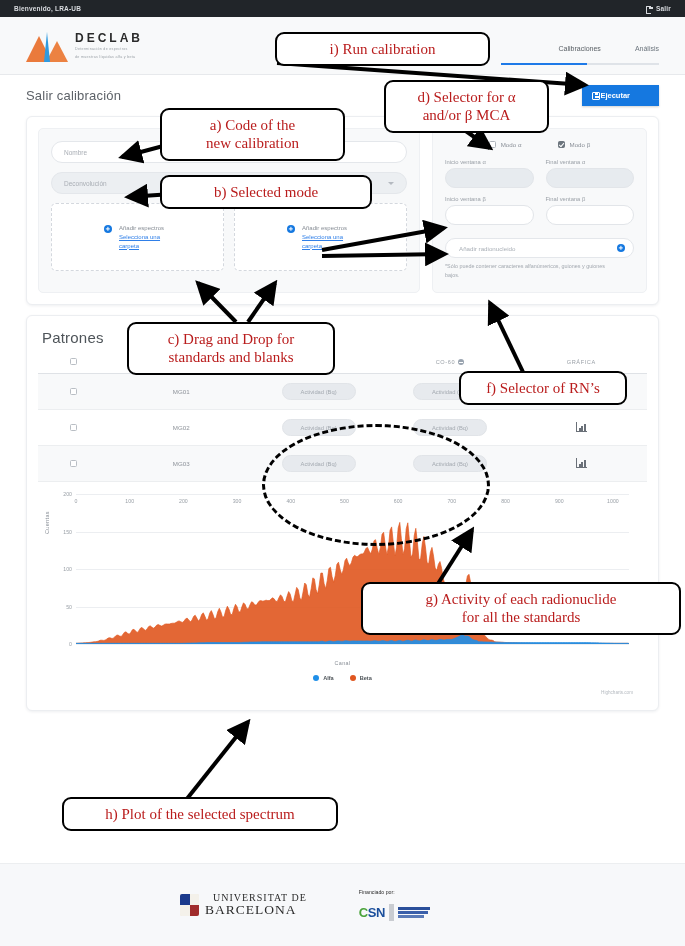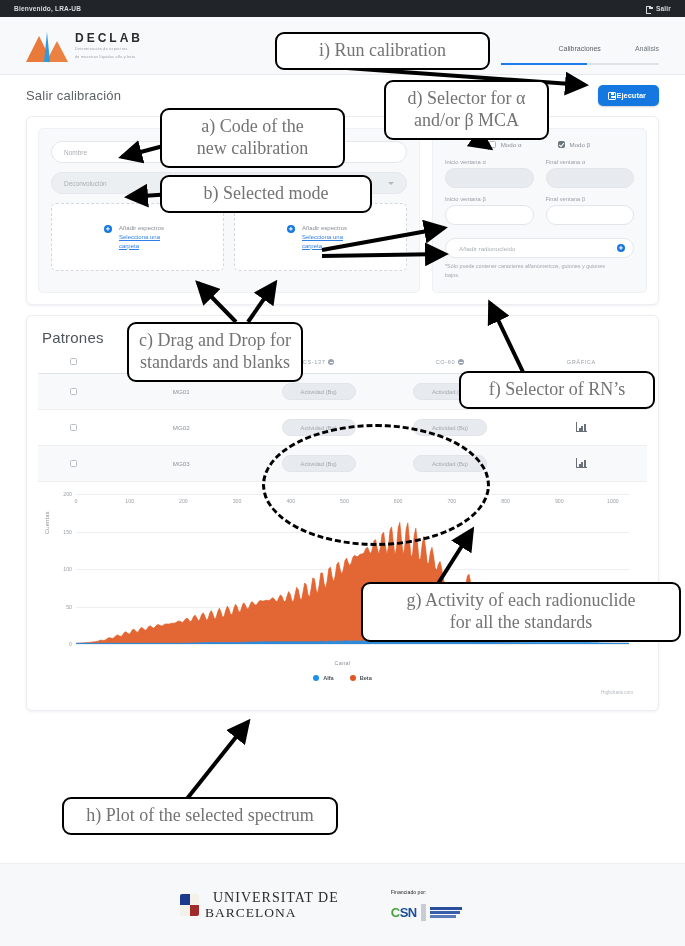--- a/index.html
+++ b/index.html
@@ -63,22 +63,22 @@
     position: absolute; bottom: 9px; right: 26px; width: 158px; height: 2px; background: #dfe3e8;
   }
   .nav-underline .fill { width: 86px; height: 100%; background: #1e7ae8; }
 
   
   .page { padding: 10px 26px 0 26px; }
   .page-title { font-size: 13px; color: #5d6268; font-weight: normal; letter-spacing: .2px; }
 
   .title-row { display: flex; align-items: center; justify-content: space-between; }
   .btn-run {
-    background: #1578e0; color: #fff; border: none; border-radius: 5px;
-    font-size: 7.5px; font-weight: bold; padding: 6px 13px 6px 10px;
+    background: #1578e0; color: #fff; border: none; border-radius: 0;
+    font-size: 7.5px; font-weight: bold; padding: 6px 29px 6px 10px;
     display: flex; align-items: center; cursor: pointer;
     box-shadow: 0 1px 2px rgba(0,0,0,.18);
   }
   .save-ico { width: 8px; height: 8px; border: 1.2px solid #fff; border-radius: 1px; position: relative; }
   .save-ico::before { content:""; position:absolute; left:1.6px; top:-0.2px; width:3.4px; height:2.4px;
                       background:#fff; }
   .save-ico::after  { content:""; position:absolute; left:1.2px; bottom:0.4px; width:4px; height:2.6px;
                       background:#fff; }
 
   
@@ -209,40 +209,40 @@
   .pw { font-size: 5.6px; color: #2b2b2b; margin-bottom: 2px; }
   .aktios { font-size: 25px; font-weight: bold; color: #111; letter-spacing: -1px; }
   .ub { display: flex; align-items: center; gap: 6px; margin-left: 150px; }
   .ub-shield { width: 19px; height: 22px; background: #f2e6d8; border-radius: 2px; position: relative;
                overflow: hidden; }
   .ub-shield .q { position: absolute; width: 9.5px; height: 11px; }
   .ub-shield .q1 { left: 0; top: 0; background: #1b3a8c; }
   .ub-shield .q2 { right: 0; top: 0; background: #f4f1ea; }
   .ub-shield .q3 { left: 0; bottom: 0; background: #f4f1ea; }
   .ub-shield .q4 { right: 0; bottom: 0; background: #a02b2b; }
-  .ub-text .l1 { font-family: "Liberation Serif", serif; font-size: 14px; letter-spacing: 1px;
+  .ub-text .l1 { font-family: "Liberation Serif", serif; font-size: 10px; letter-spacing: 1px;
                  color: #2b2b2b; padding-left: 8px; }
   .ub-text .l2 { font-family: "Liberation Serif", serif; font-size: 13.5px; letter-spacing: 1px;
                  color: #2b2b2b; line-height: 1.05; }
   .fin { margin-left: 52px; }
   .fin-lbl { font-size: 5.2px; color: #2b2b2b; margin-bottom: 9px; }
   .csn-row { display: flex; align-items: center; gap: 4px; }
   .csn { font-size: 13px; font-weight: bold; letter-spacing: -.5px; }
   .csn .c { color: #4aa33a; } .csn .s { color: #1b4f9c; } .csn .n { color: #1b4f9c; }
   .csn-bar { width: 5px; height: 17px; background: #c9ccd1; }
   .csn-lines { display: flex; flex-direction: column; gap: 1.5px; }
   .csn-lines i { display: block; width: 32px; height: 2.6px; background: #2a4f9a; }
   .csn-lines i:nth-child(2) { width: 30px; background: #3a5faa; }
   .csn-lines i:nth-child(3) { width: 26px; background: #5a7ab8; }
 
   
   .overlay { position: absolute; inset: 0; pointer-events: none; }
   .callout {
     position: absolute; background: #fff; border: 2.6px solid #000; border-radius: 9px;
-    font-family: "Liberation Serif", serif; font-size: 18px; color: #737373; text-align: center;
+    font-family: "Liberation Serif", serif; font-size: 15px; color: #b91c1c; text-align: center;
     padding: 6px 10px; line-height: 1.22;
   }
   .ellipse {
     position: absolute; border: 3.4px dashed #000; border-radius: 50%;
   }
 </style>
 </head>
 <body>
 
 <div class="topbar">
@@ -508,20 +508,20 @@
 
   <div class="callout" style="left:275px; top:32px; width:215px;">i) Run calibration</div>
 
   <div class="callout" style="left:384px; top:80px; width:165px;">d) Selector for α<br>and/or β MCA</div>
 
   <div class="callout" style="left:160px; top:108px; width:185px;">a) Code of the<br>new calibration</div>
 
   <div class="callout" style="left:160px; top:175px; width:212px;">b) Selected mode</div>
 
 
-  <div class="callout" style="left:127px; top:322px; width:176px;">c) Drag and Drop for<br>standards and blanks</div>
-
-  <div class="callout" style="left:459px; top:371px; width:196px;">f) Selector of RN’s</div>
+  <div class="callout" style="left:127px; top:322px; width:208px;">c) Drag and Drop for<br>standards and blanks</div>
+
+  <div class="callout" style="left:459px; top:371px; width:168px;">f) Selector of RN’s</div>
 
   <div class="callout" style="left:322px; top:582px; width:320px;margin-left:39px;">g) Activity of each radionuclide<br>for all the standards</div>
 
   <div class="callout" style="left:62px; top:797px; width:276px;">h) Plot of the selected spectrum</div>
 </div>
 
 </body></html>

